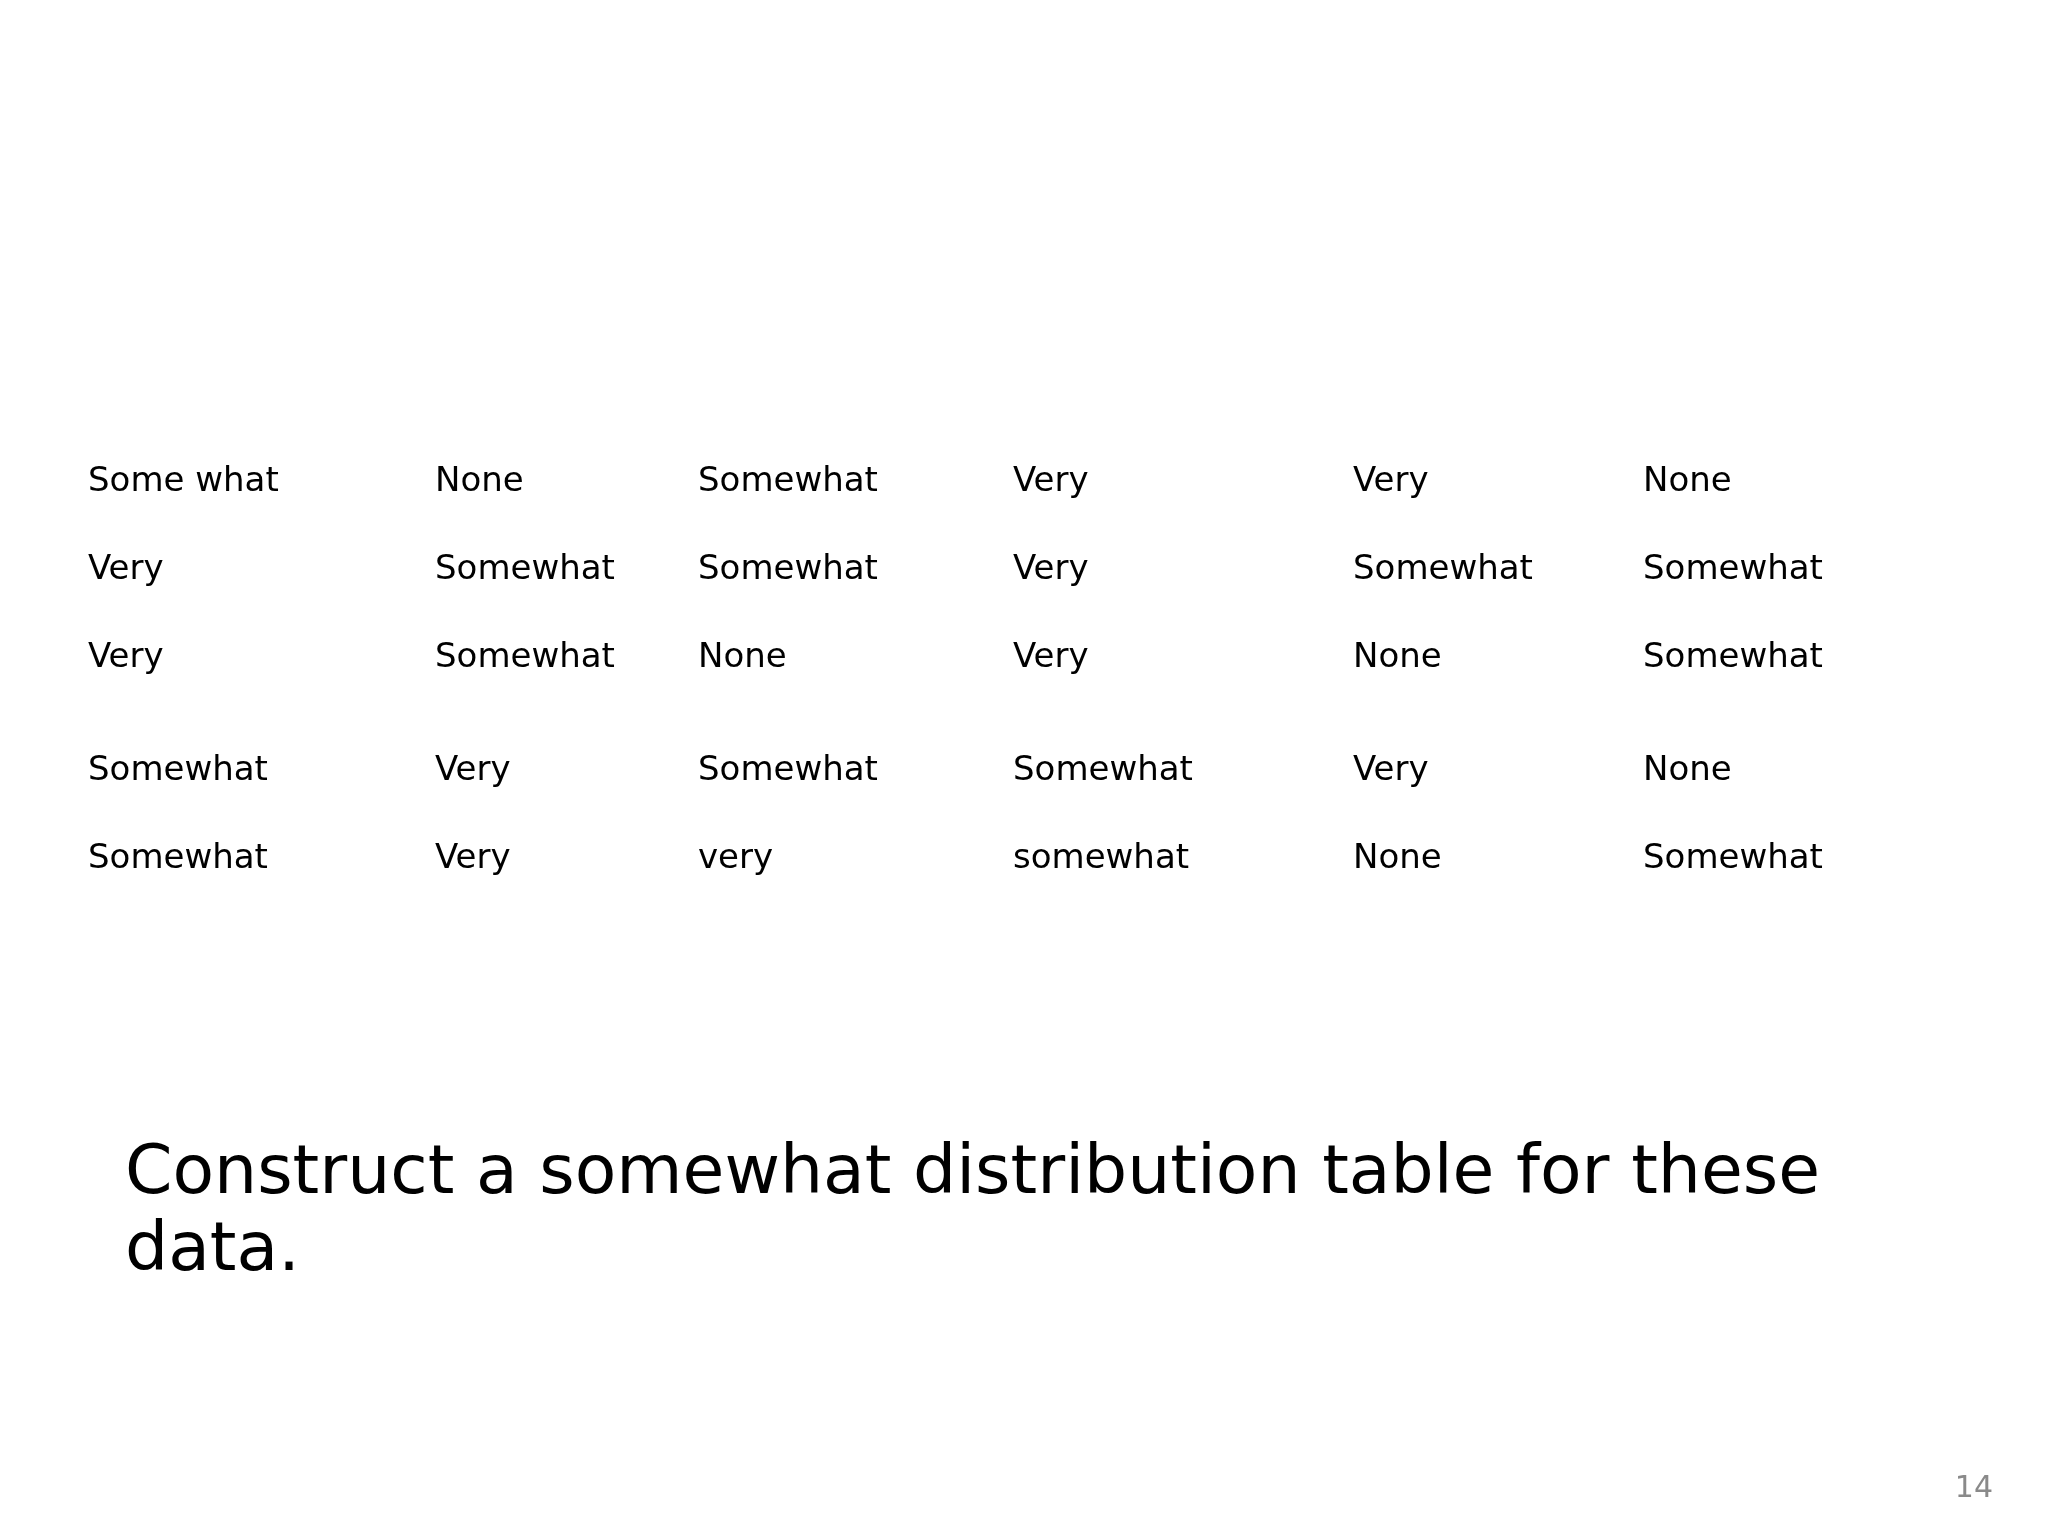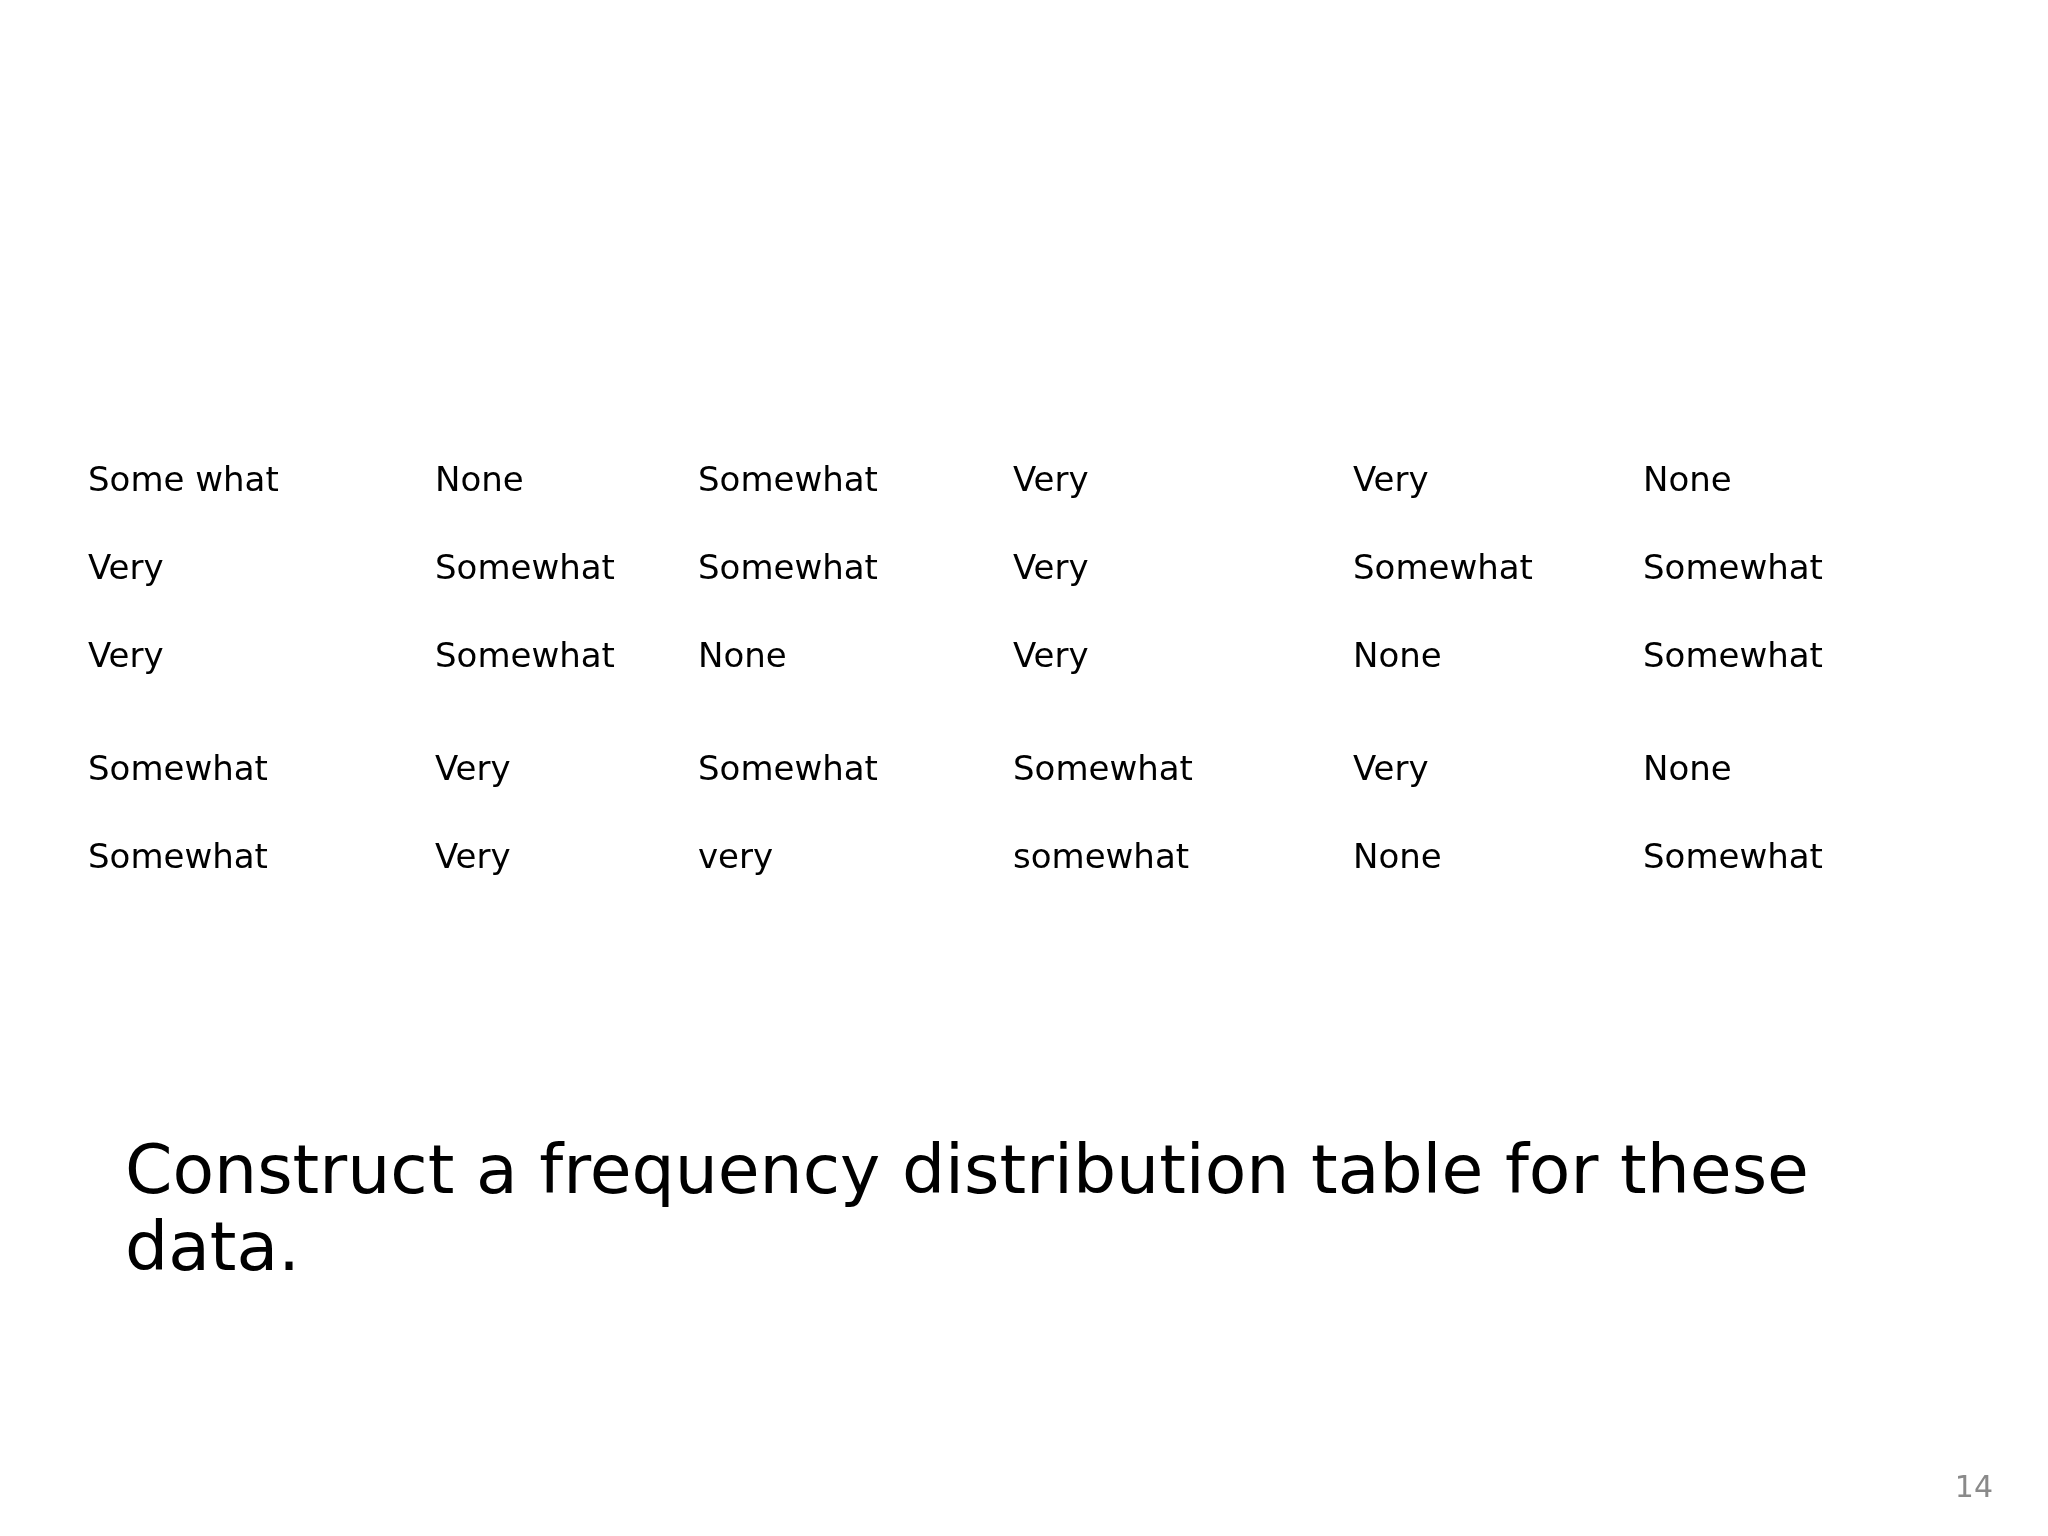--- a/index.html
+++ b/index.html
@@ -131,17 +131,17 @@
       <span class="cell r4 c0">Somewhat</span>
       <span class="cell r4 c1">Very</span>
       <span class="cell r4 c2">very</span>
       <span class="cell r4 c3">somewhat</span>
       <span class="cell r4 c4">None</span>
       <span class="cell r4 c5">Somewhat</span>
     </div>
 
   </div>
 
-  <div class="prompt">Construct a frequency distribution table for these data.</div>
+  <div class="prompt">Construct a somewhat distribution table for these data.</div>
 
   <div class="page-number">14</div>
 
 </div>
 
 </body></html>

